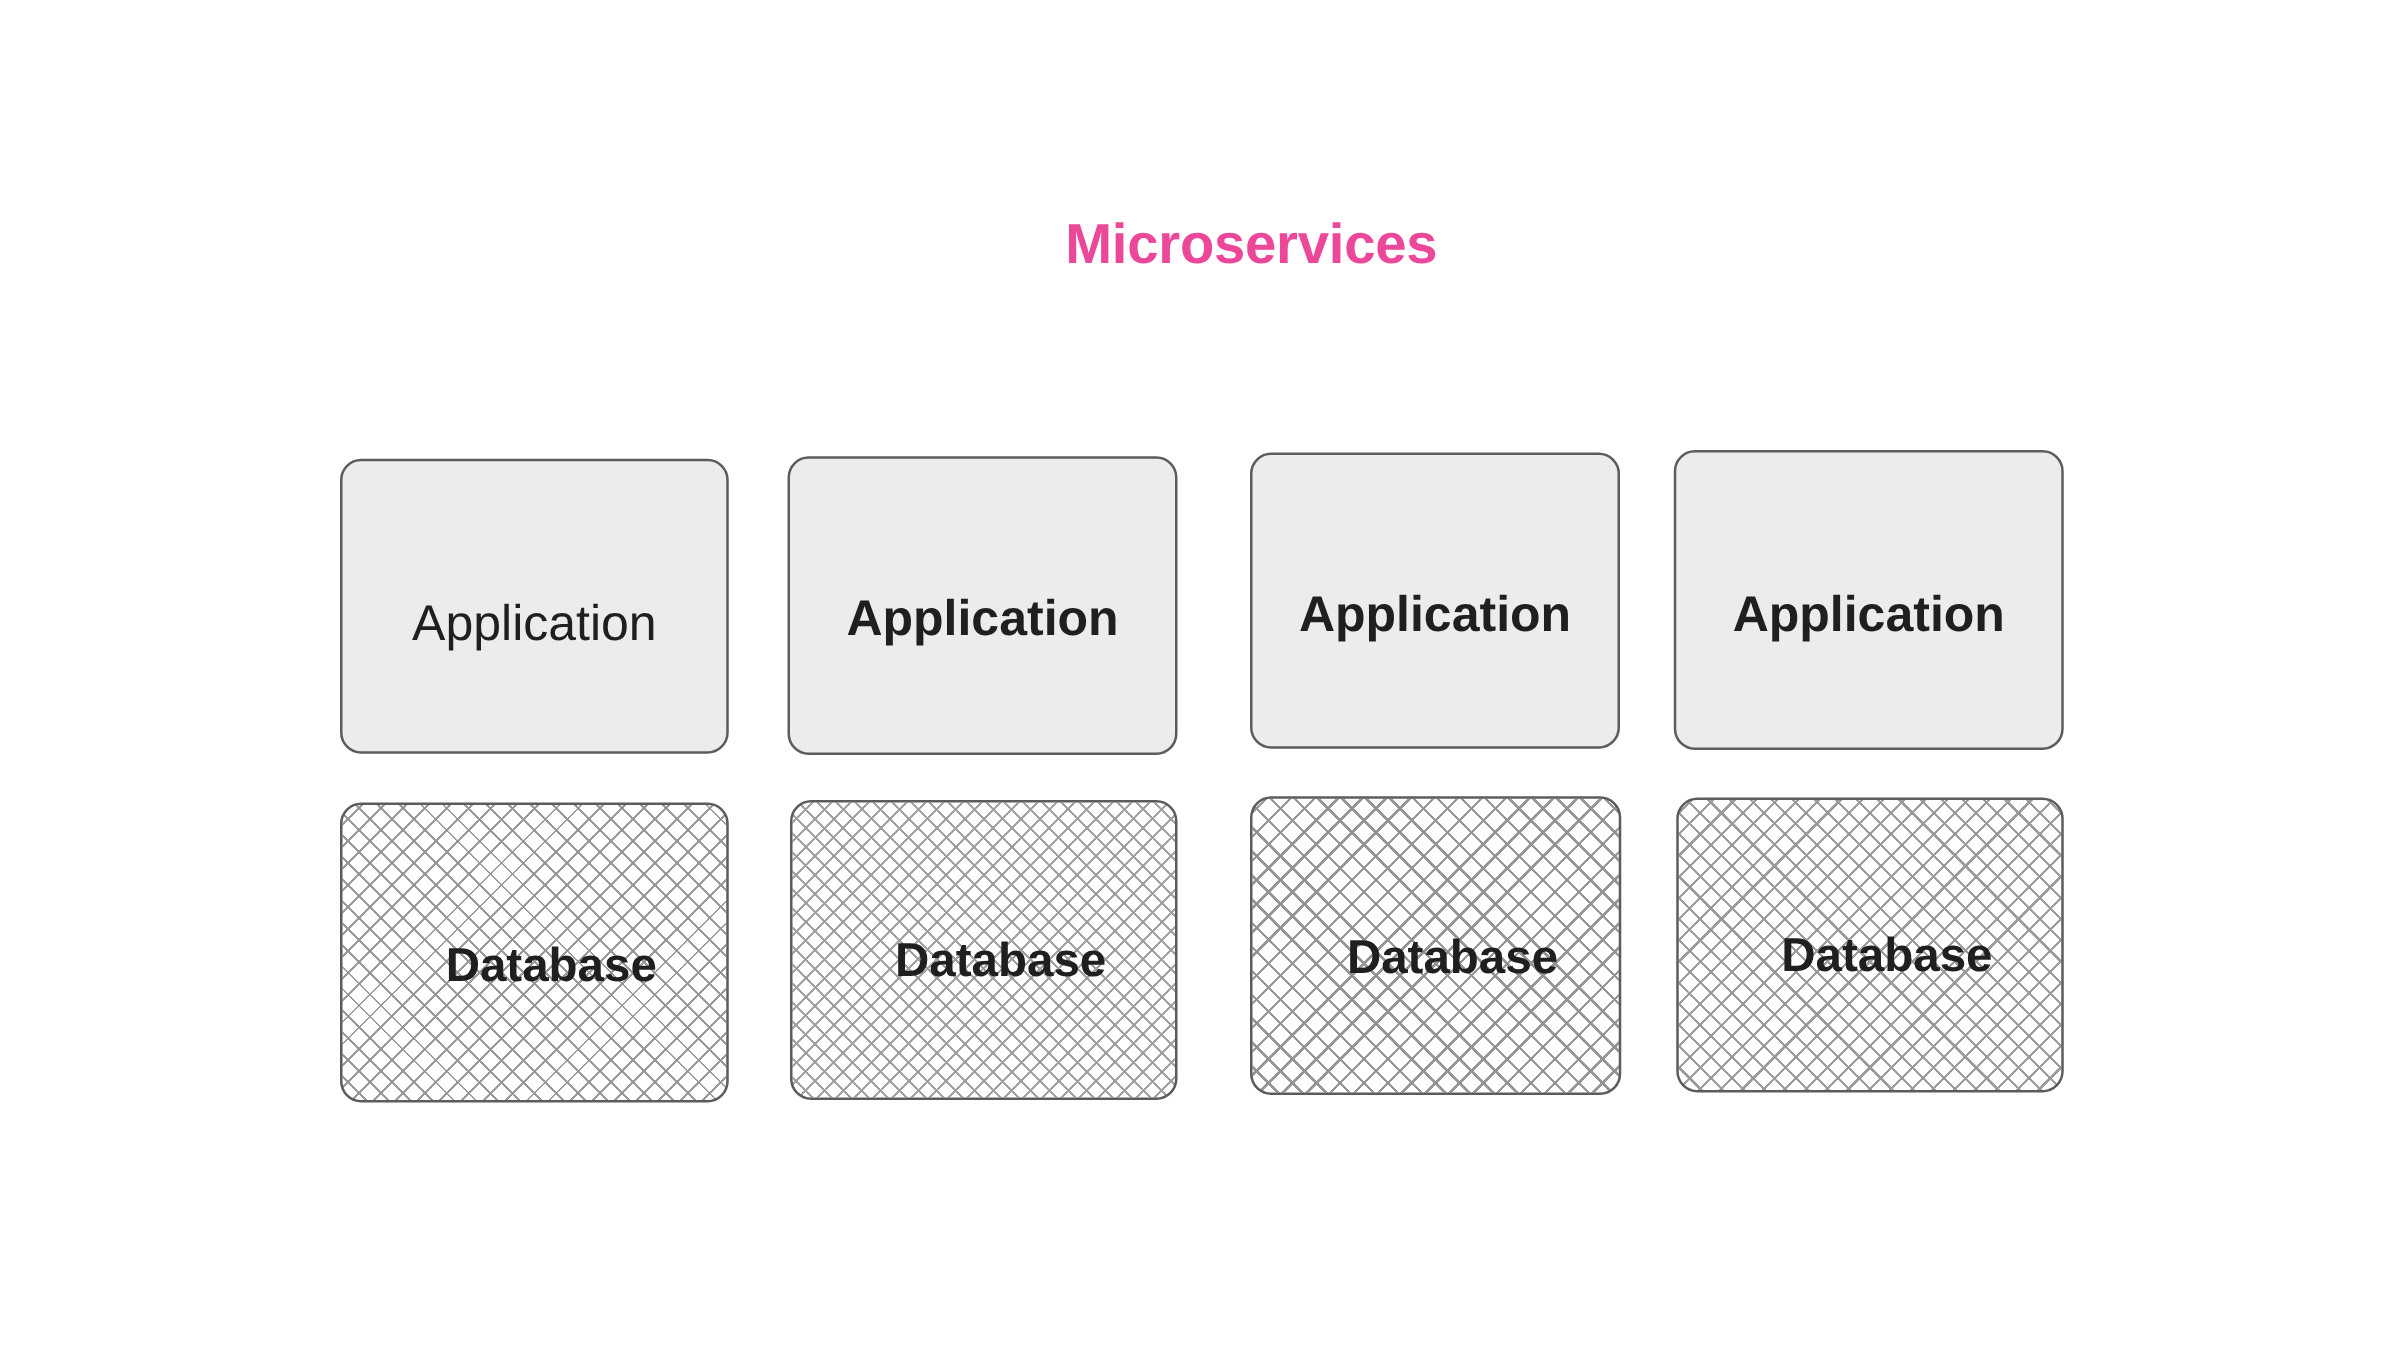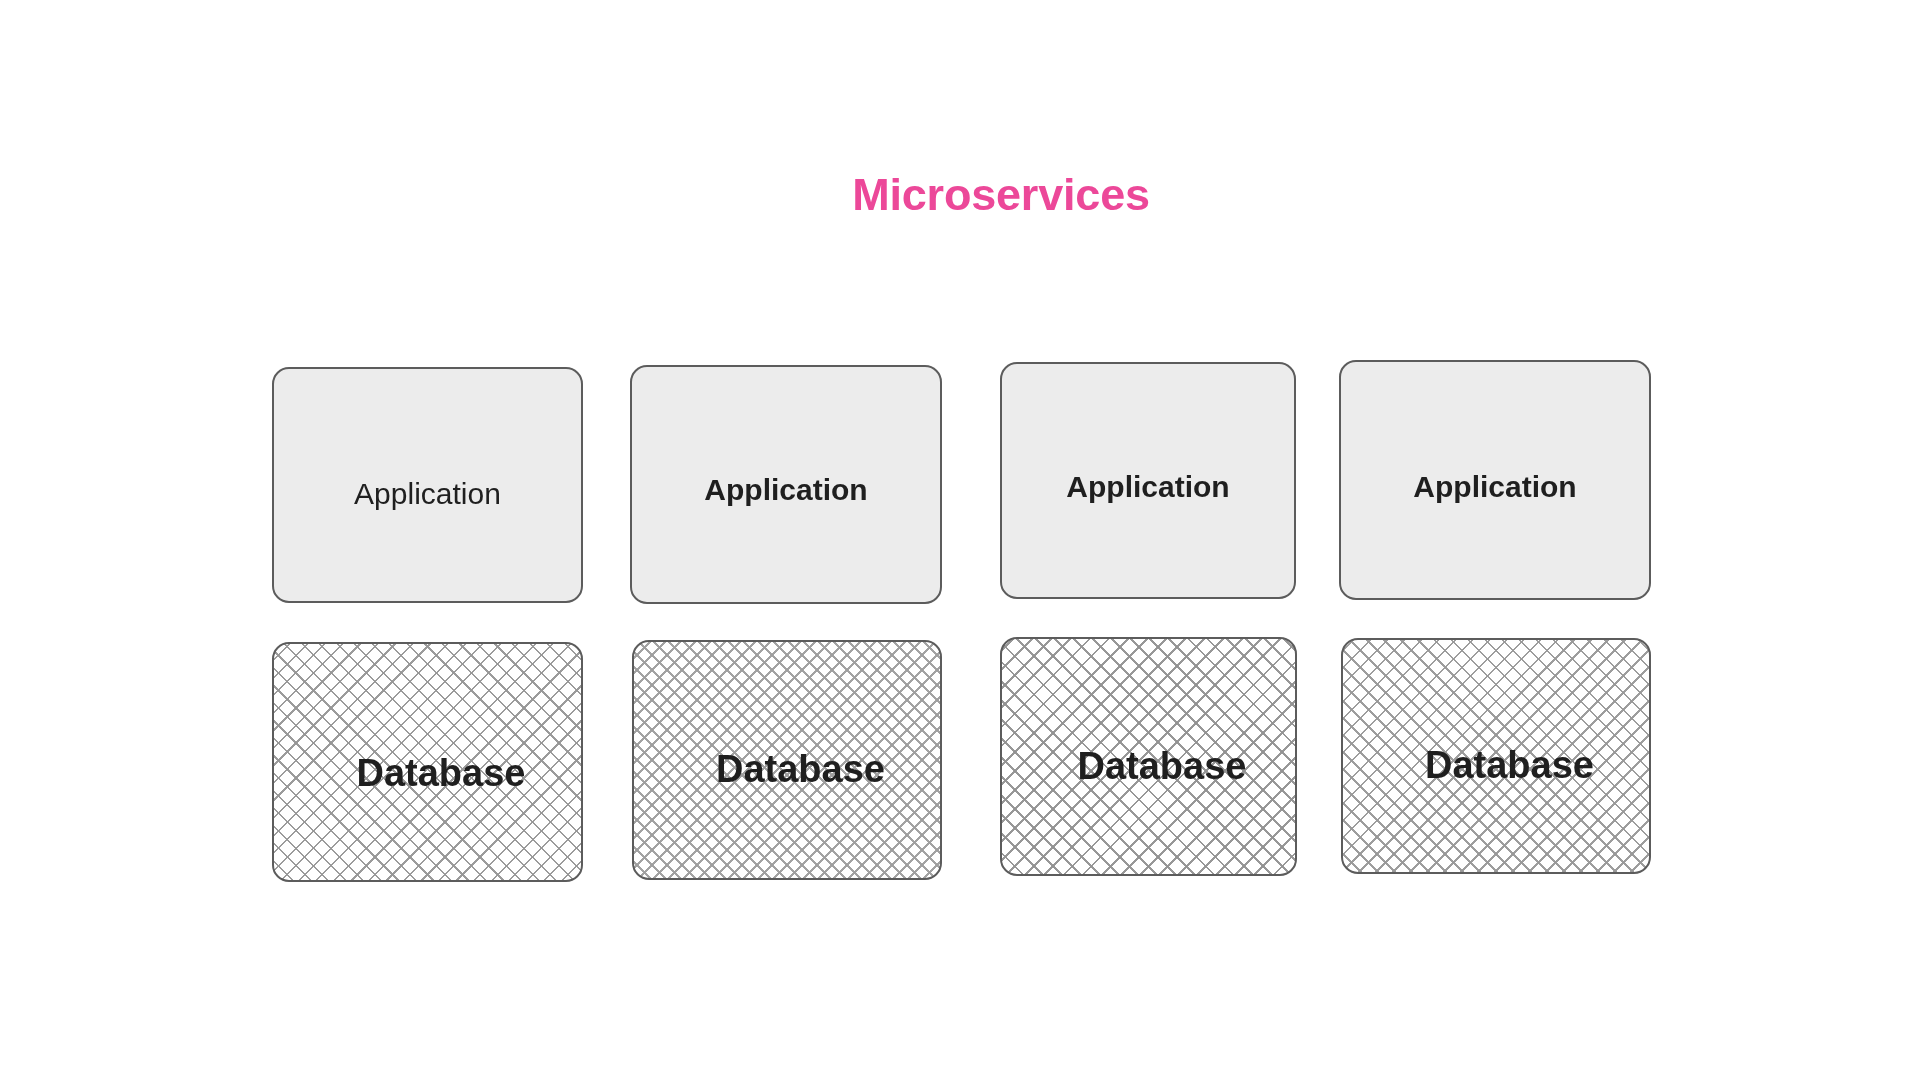--- a/index.html
+++ b/index.html
@@ -63,21 +63,21 @@
     color: #1f1f1f;
     white-space: nowrap;
     line-height: 1;
   }
 
   
   .node.app {
     background-color: #ececec;
   }
   .node.app .node-label {
-    font-size: 30px;
+    font-size: 40px;
   }
 
   
   .node.db {
     background-color: #ffffff;
     background-repeat: repeat;
     background-position: 0 0;
   }
   .node.db .node-label {
     font-size: 38px;

